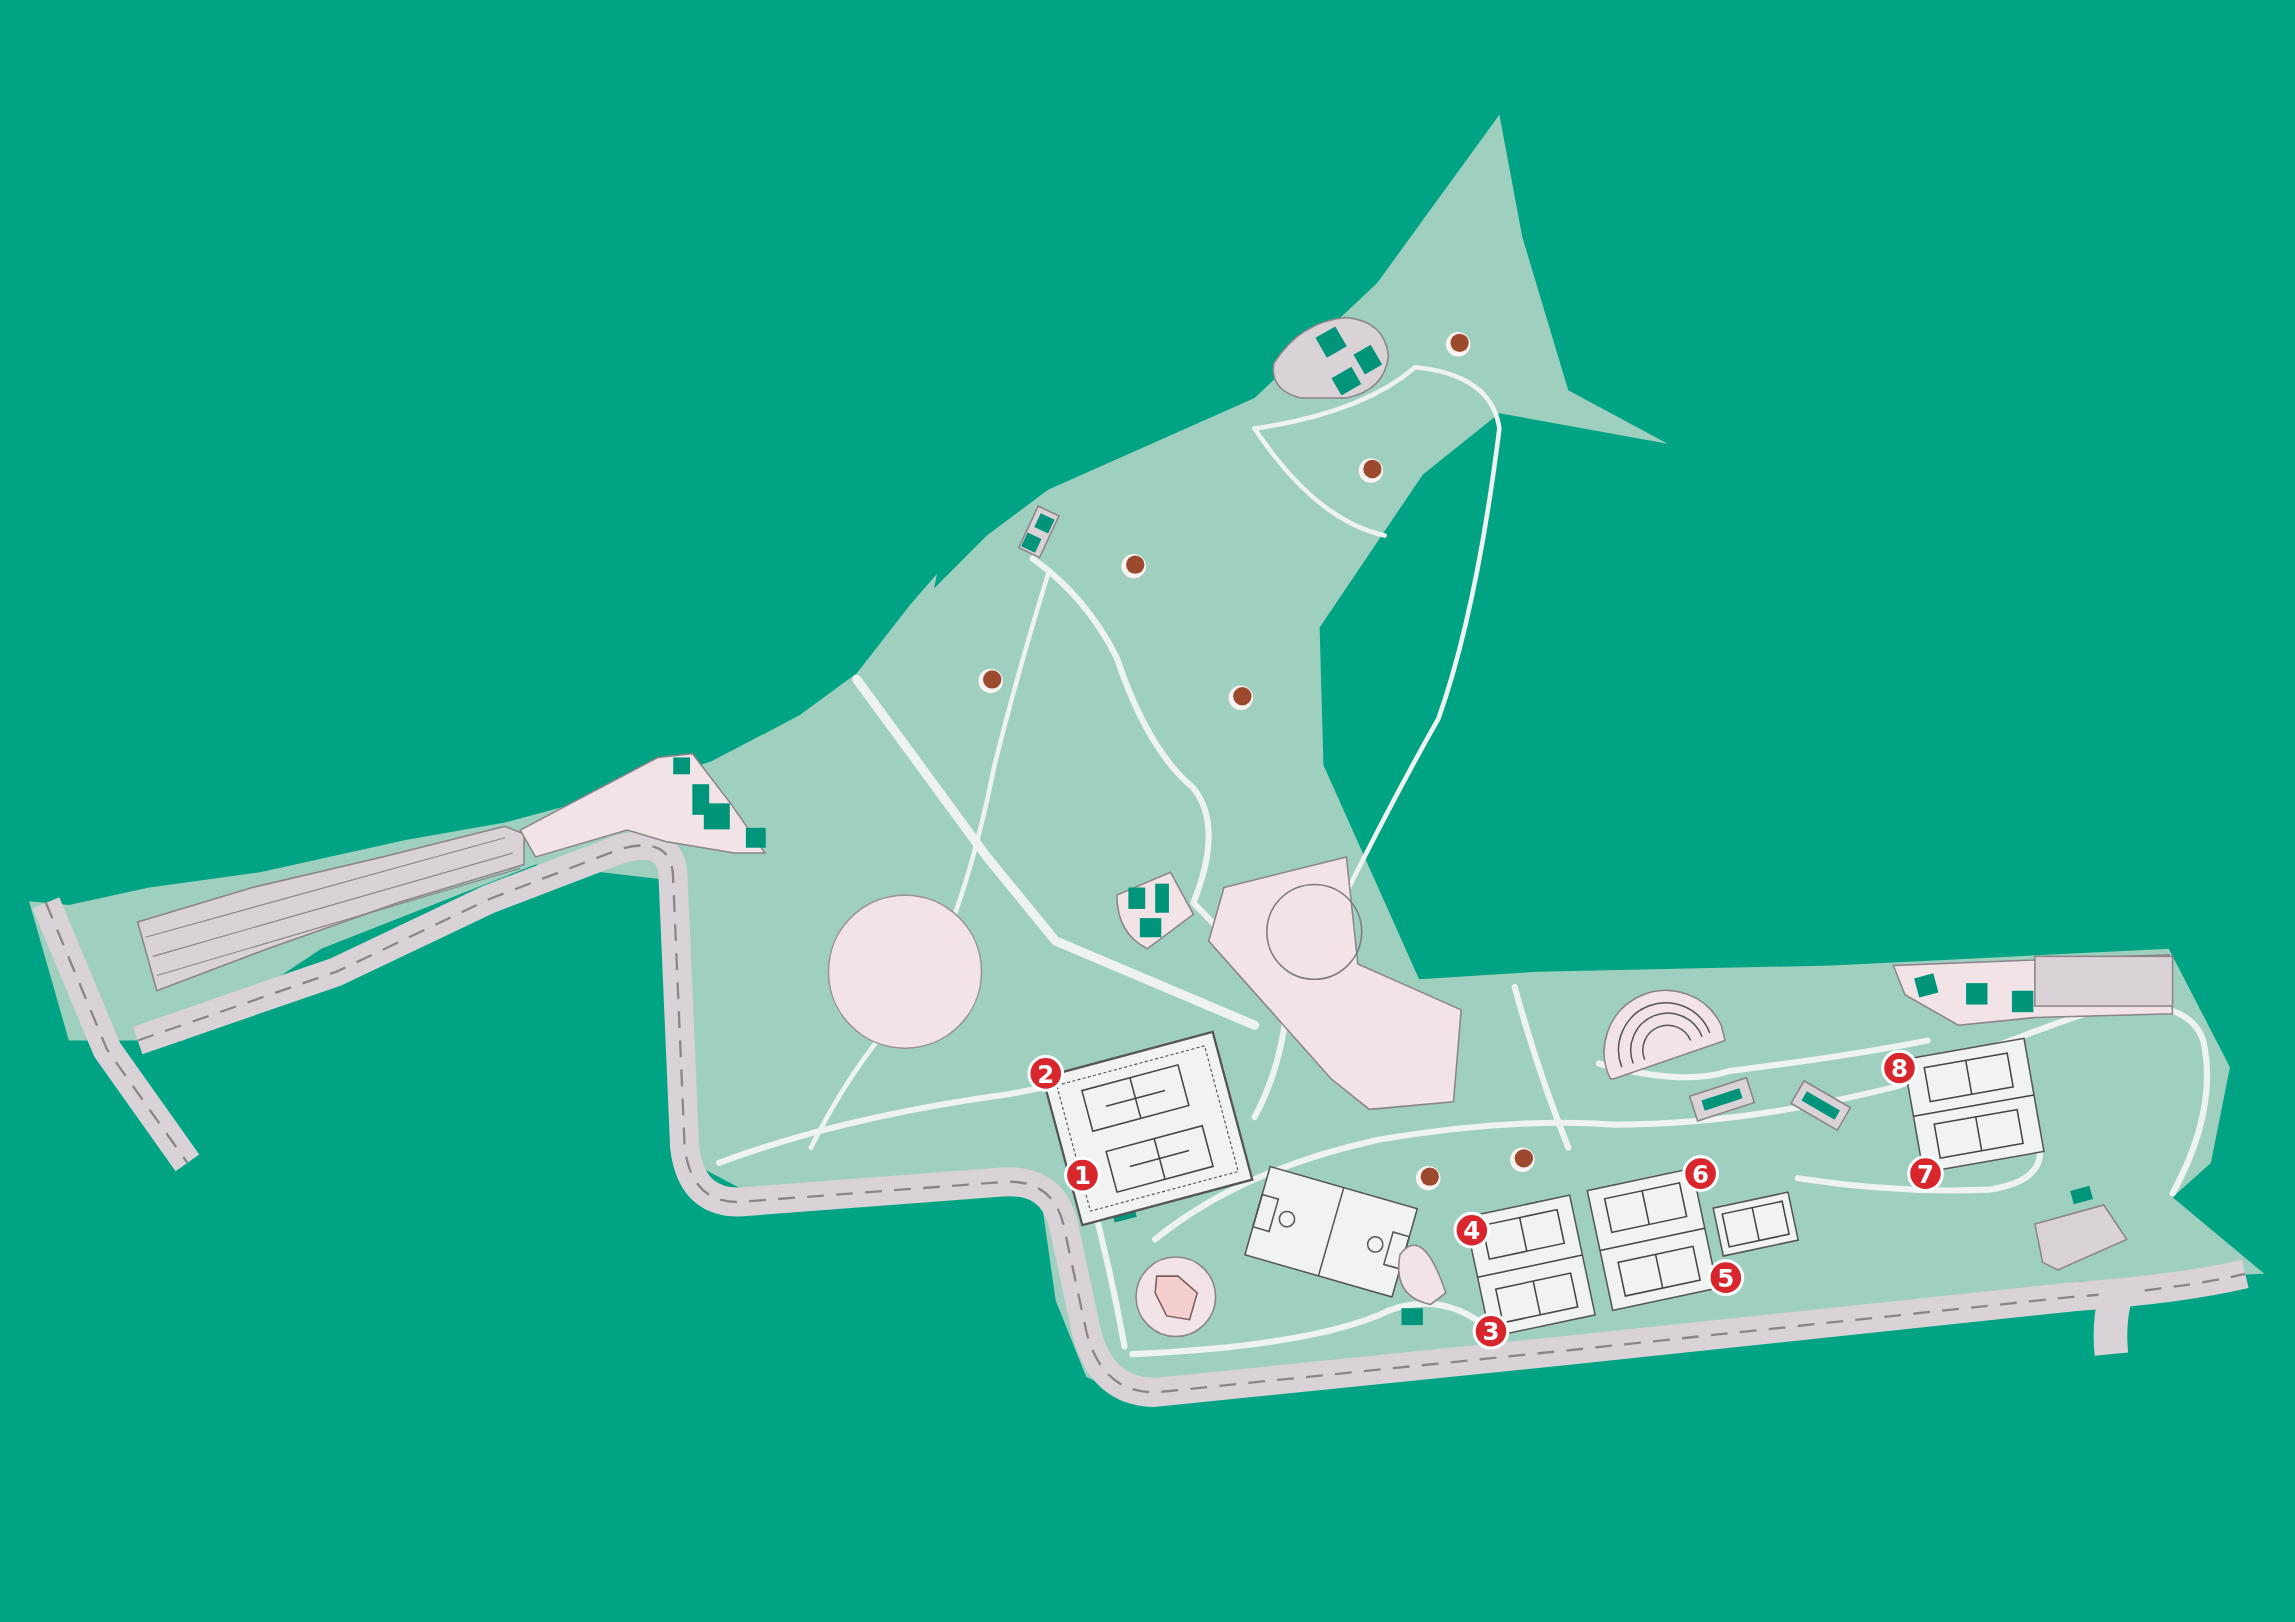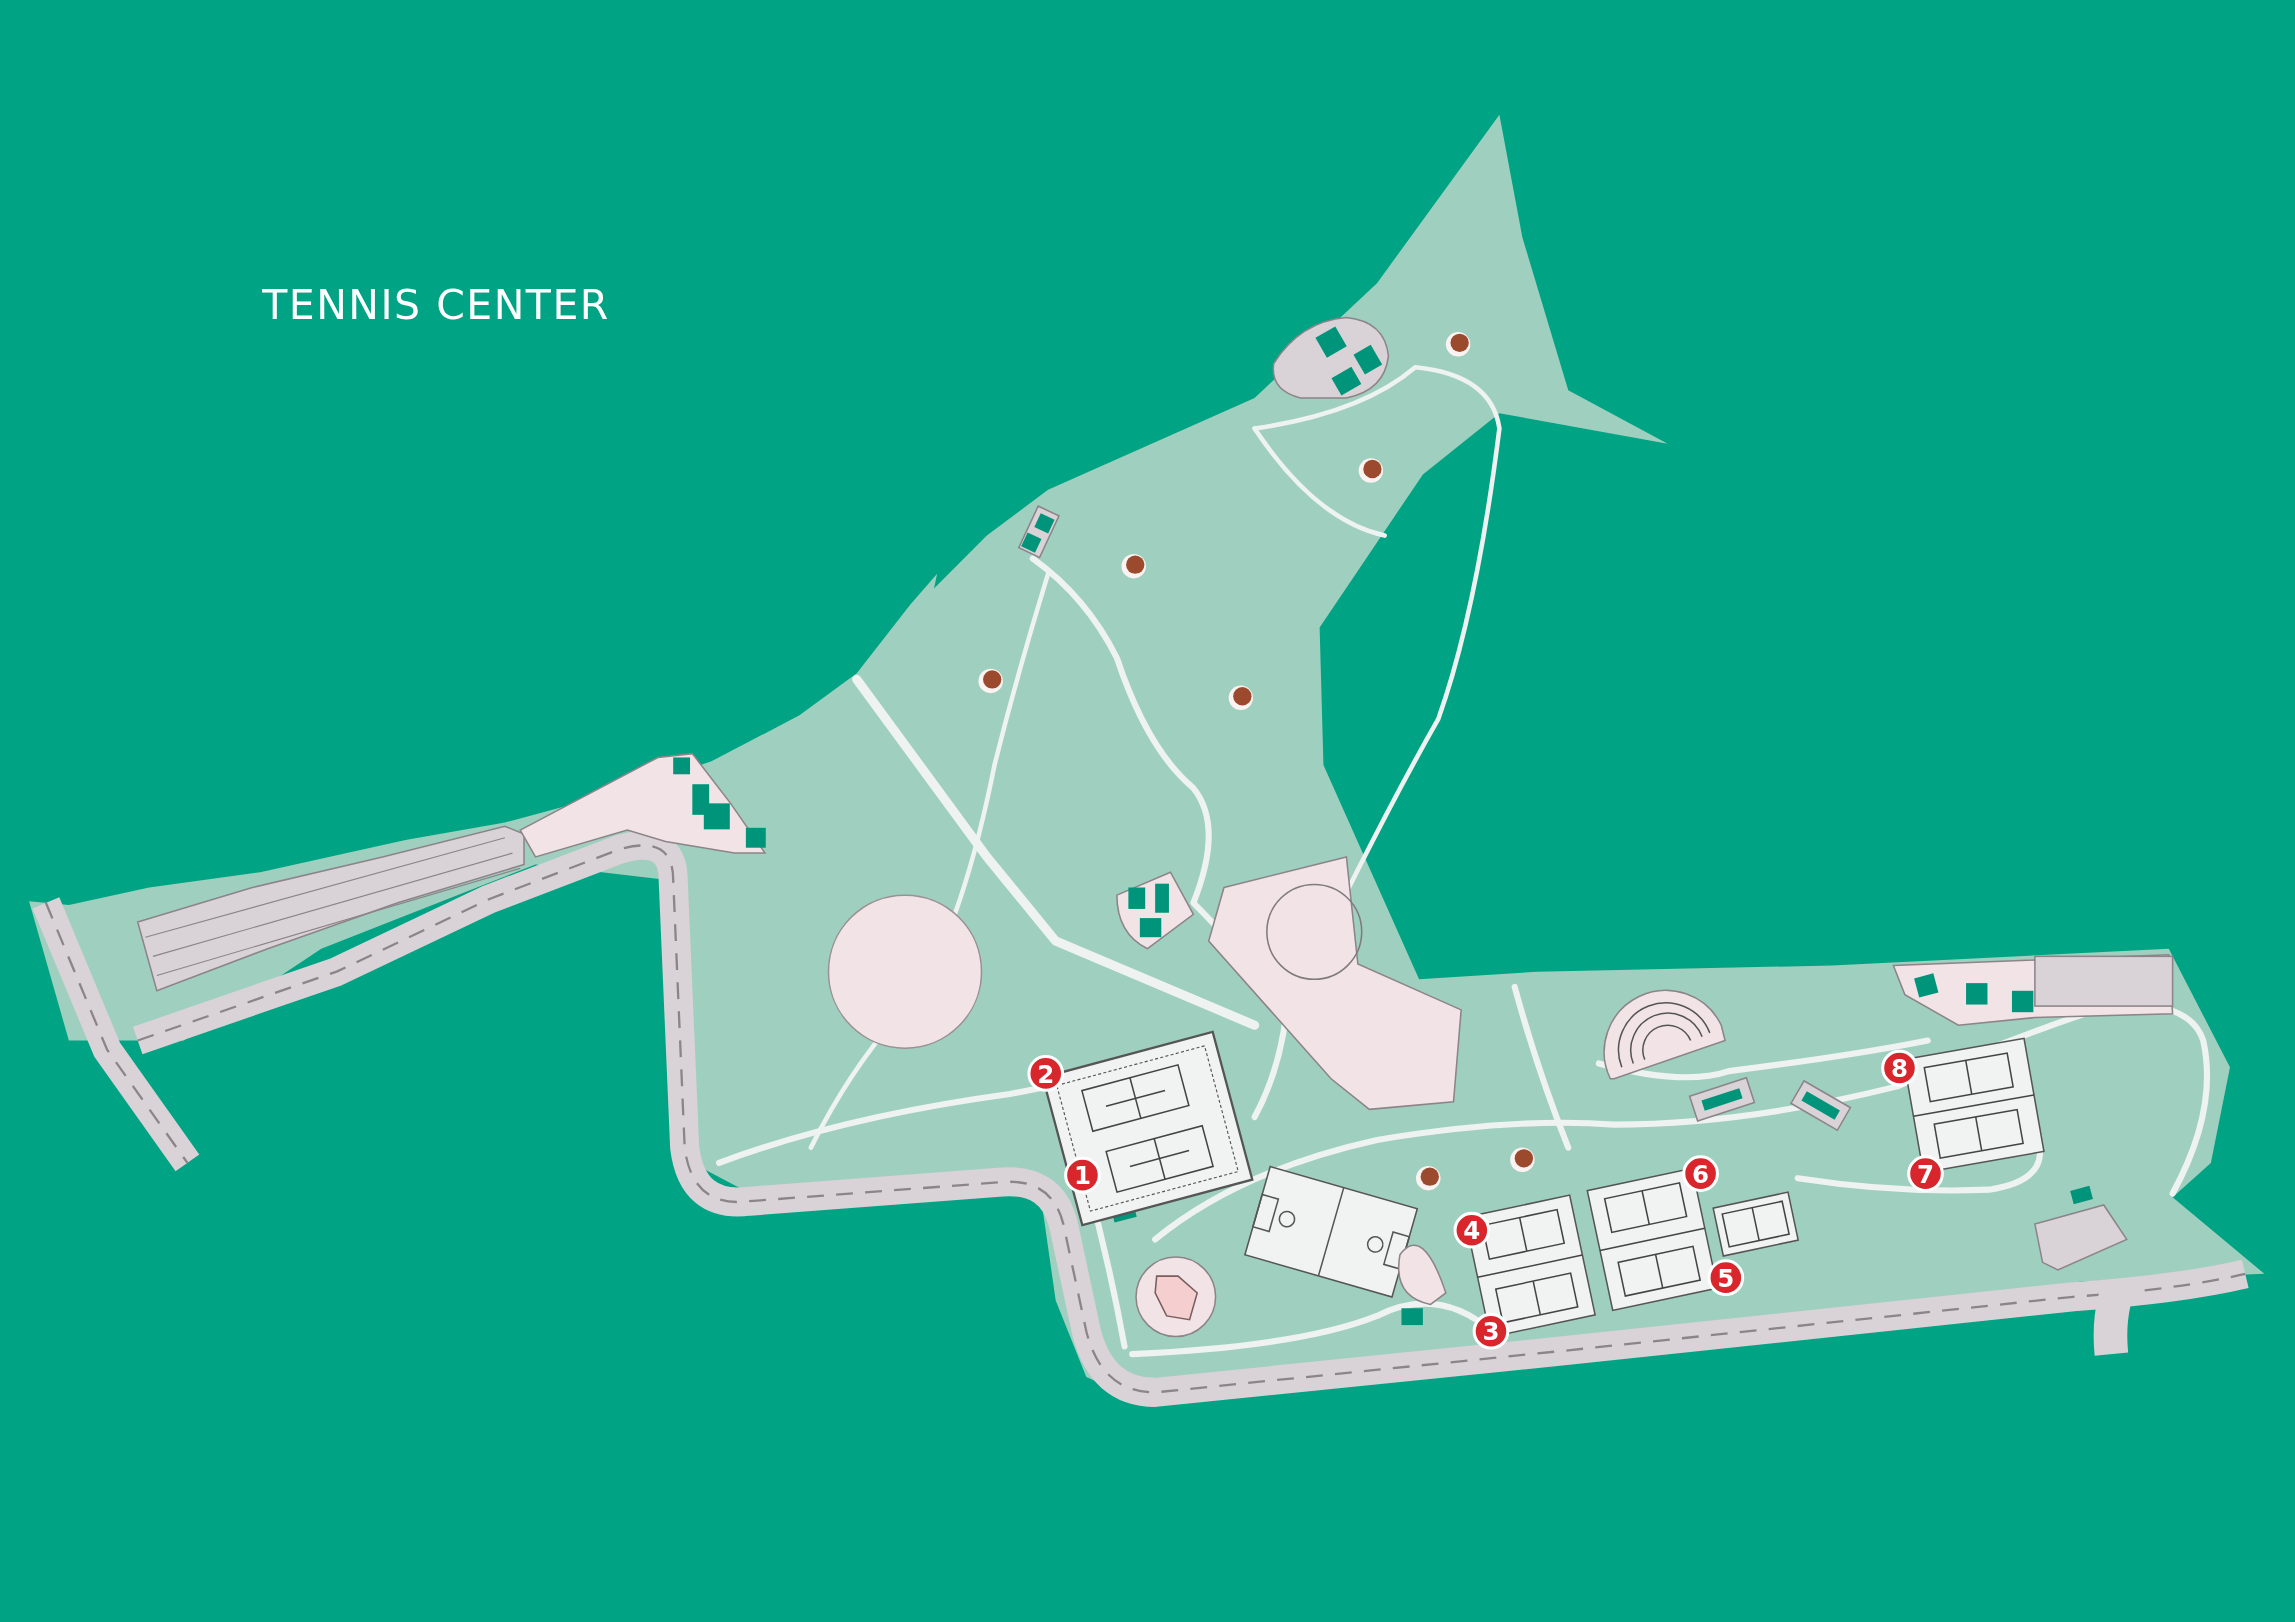--- a/index.html
+++ b/index.html
@@ -253,15 +253,14 @@
         <text x="2517" y="1535">7</text>
       </g>
     <g class="pin">
         <circle cx="2483" cy="1396" r="22"></circle>
         <text x="2483" y="1397">8</text>
       </g>
   </g>
 </svg>
 
 <div class="title">
-  <span class="sub">TENNIS CENTER</span>
 </div>
 
 
 </body></html>

